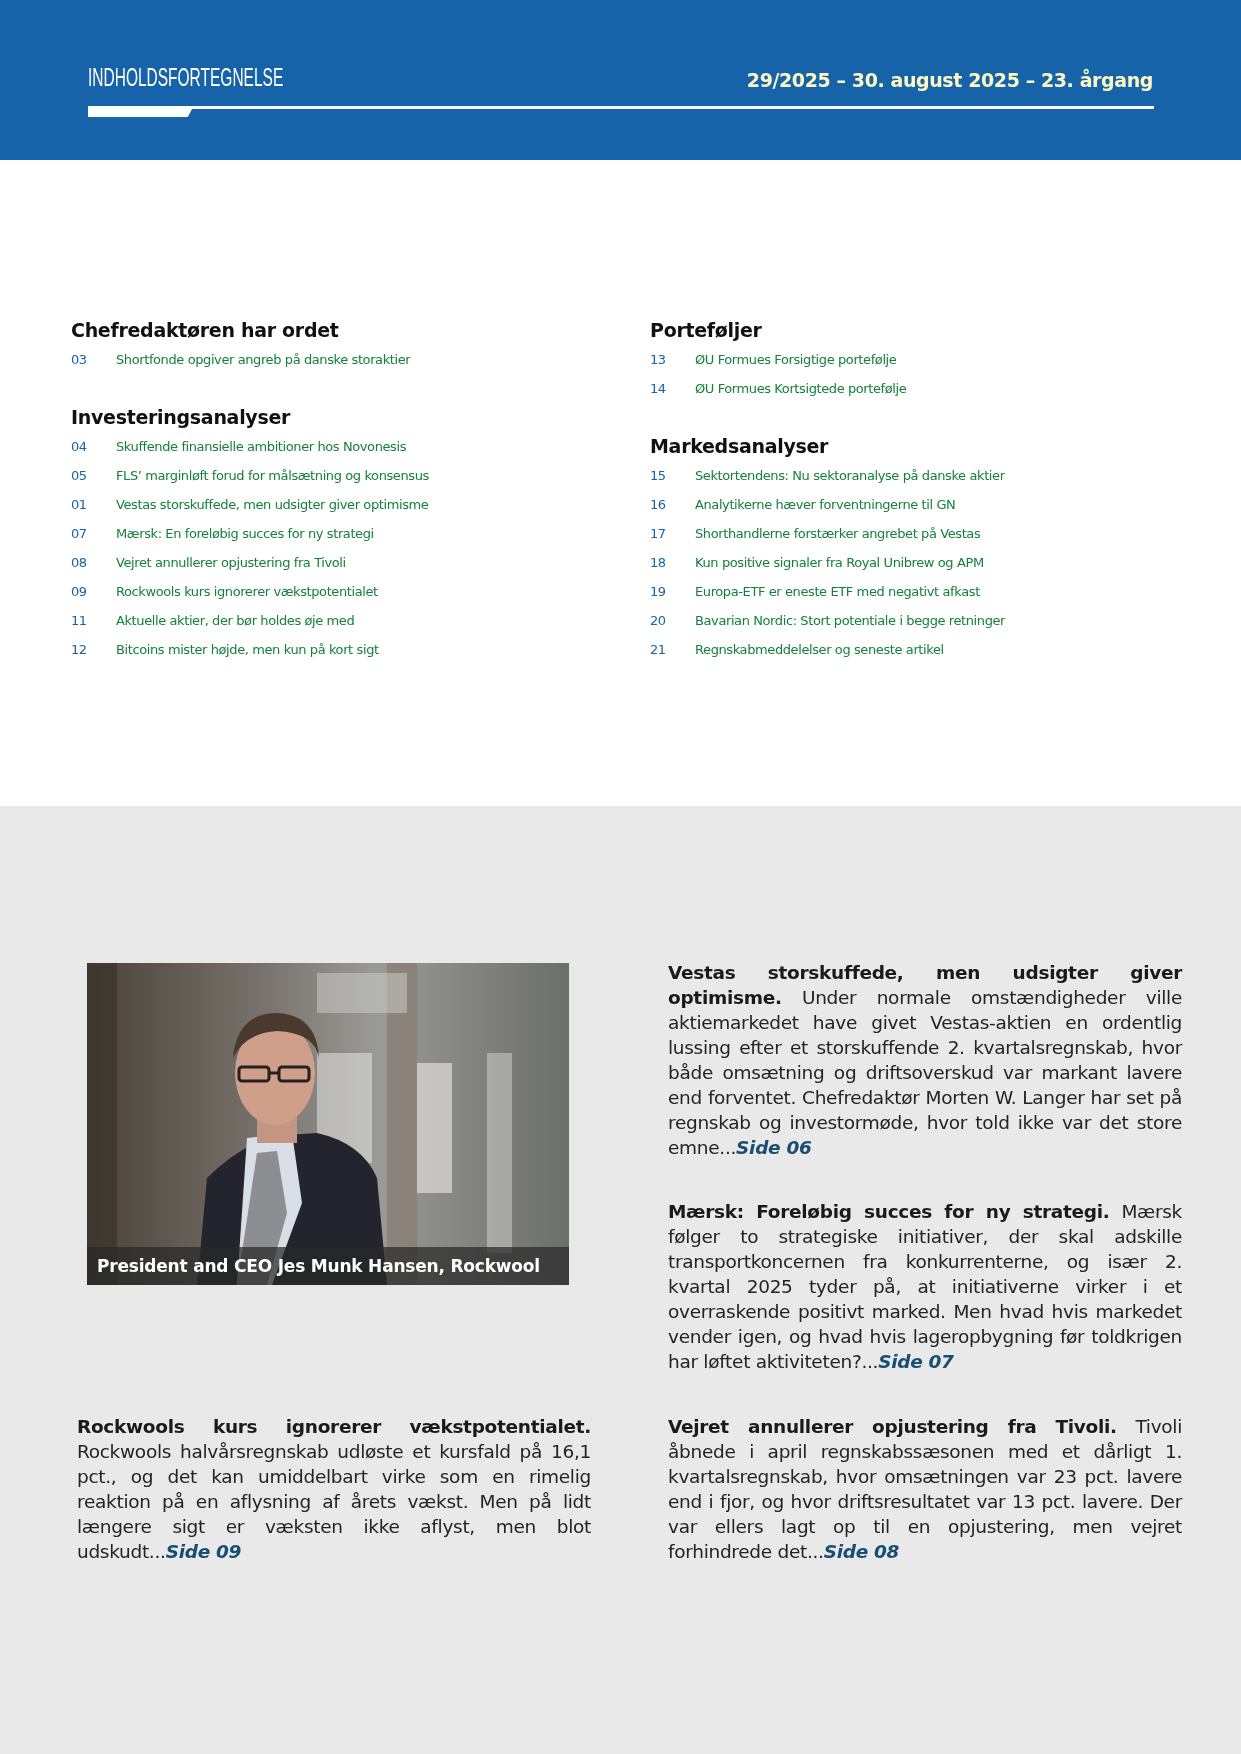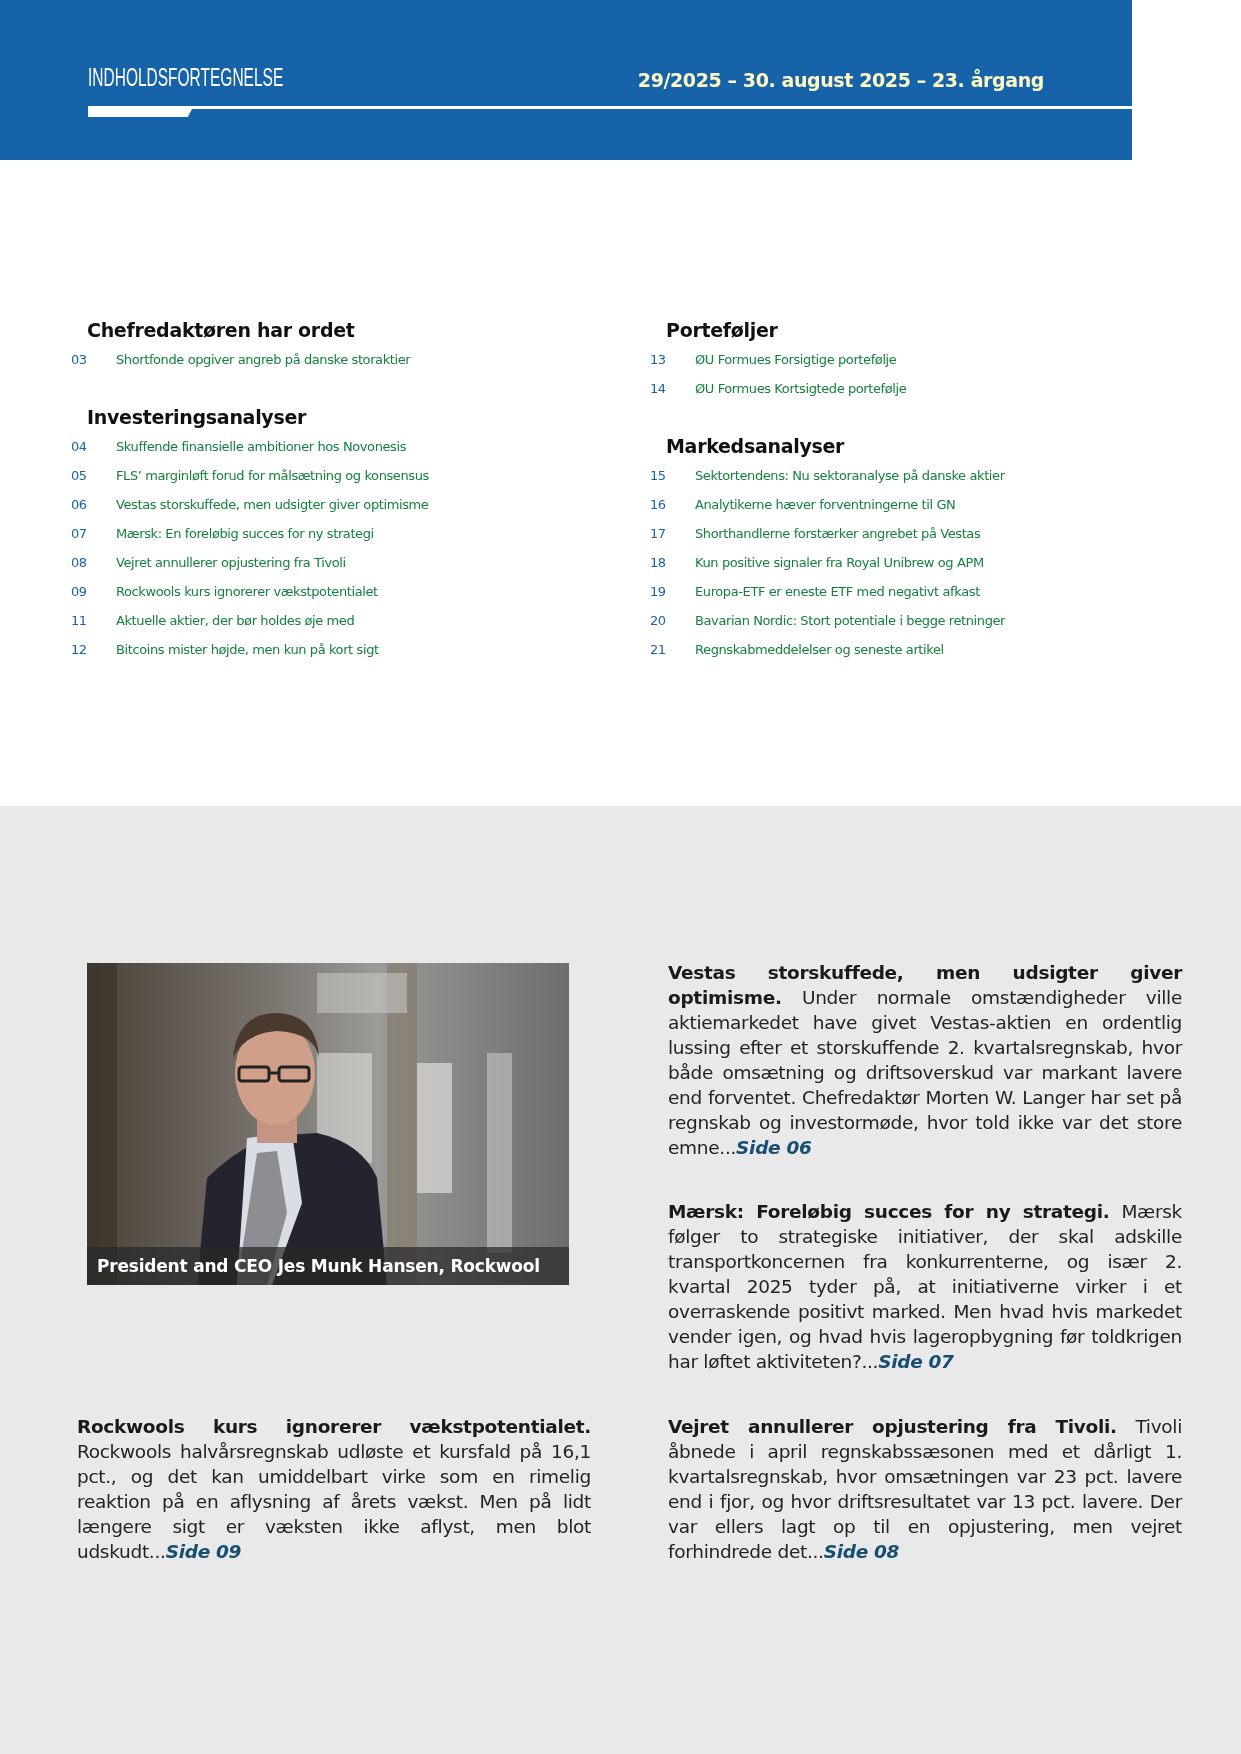--- a/index.html
+++ b/index.html
@@ -1,21 +1,21 @@
 <!DOCTYPE html>
 <html><head>
 <meta charset="utf-8">
 <style>
   * { box-sizing: border-box; margin: 0; padding: 0; }
   html, body { width: 1241px; height: 1754px; background: #ffffff; overflow: hidden; }
   body { position: relative; font-family: "DejaVu Sans", sans-serif; color: #1e1e1e; }
 
   
   .header {
-    position: absolute; left: 0; top: 0; width: 1132px; height: 160px;
+    position: absolute; left: 0; top: 0; width: 1241px; height: 160px;
     background: #1663a9;
   }
   .header-title {
     position: absolute; left: 88px; top: 63px;
     font-family: "Liberation Sans", sans-serif;
     font-size: 25px; color: #ffffff; letter-spacing: 0px;
     transform: scaleX(0.62); transform-origin: left top;
     font-weight: normal;
   }
   .header-issue {
@@ -37,21 +37,21 @@
   
   .toc {
     position: absolute; top: 316px; left: 0; width: 1241px;
   }
   .toc-col { position: absolute; top: 0; width: 560px; }
   .toc-col.left { left: 71px; }
   .toc-col.right { left: 650px; }
   .toc-section { margin-bottom: 29px; }
   .toc-heading {
     font-size: 19px; font-weight: bold; color: #111;
-    line-height: 29px; letter-spacing: -0.3px; margin-left: 16px;
+    line-height: 29px; letter-spacing: -0.3px;
   }
   .toc-item { display: flex; line-height: 29px; font-size: 13px; letter-spacing: -0.4px; }
   .toc-num { width: 45px; color: #1663a9; flex: none; }
   .toc-label { color: #15803d; white-space: nowrap; }
 
   
   .lower {
     position: absolute; left: 0; top: 806px; width: 1241px; height: 948px;
     background: #e9e9e9;
   }
@@ -106,21 +106,21 @@
       <div class="toc-heading">Investeringsanalyser</div>
       <div class="toc-item">
         <span class="toc-num">04</span>
         <span class="toc-label">Skuffende finansielle ambitioner hos Novonesis</span>
       </div>
       <div class="toc-item">
         <span class="toc-num">05</span>
         <span class="toc-label">FLS’ marginløft forud for målsætning og konsensus</span>
       </div>
       <div class="toc-item">
-        <span class="toc-num">06</span>
+        <span class="toc-num">01</span>
         <span class="toc-label">Vestas storskuffede, men udsigter giver optimisme</span>
       </div>
       <div class="toc-item">
         <span class="toc-num">07</span>
         <span class="toc-label">Mærsk: En foreløbig succes for ny strategi</span>
       </div>
       <div class="toc-item">
         <span class="toc-num">08</span>
         <span class="toc-label">Vejret annullerer opjustering fra Tivoli</span>
       </div>

